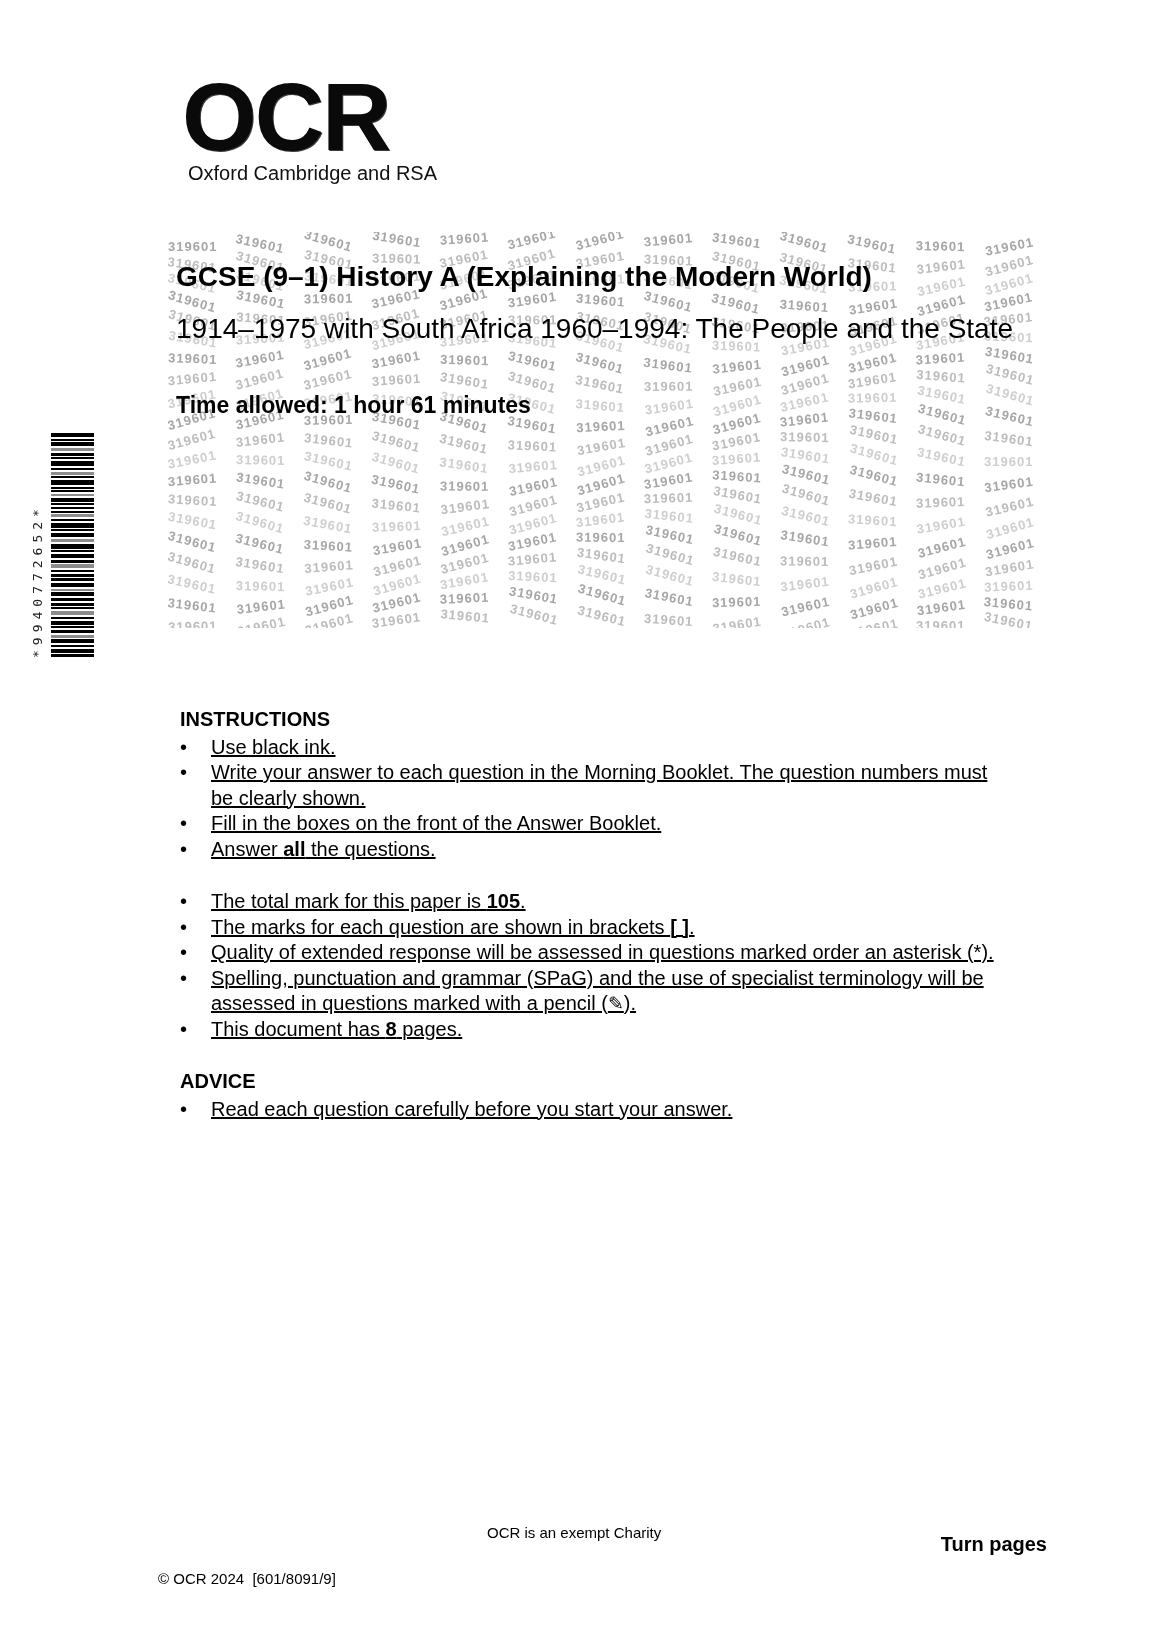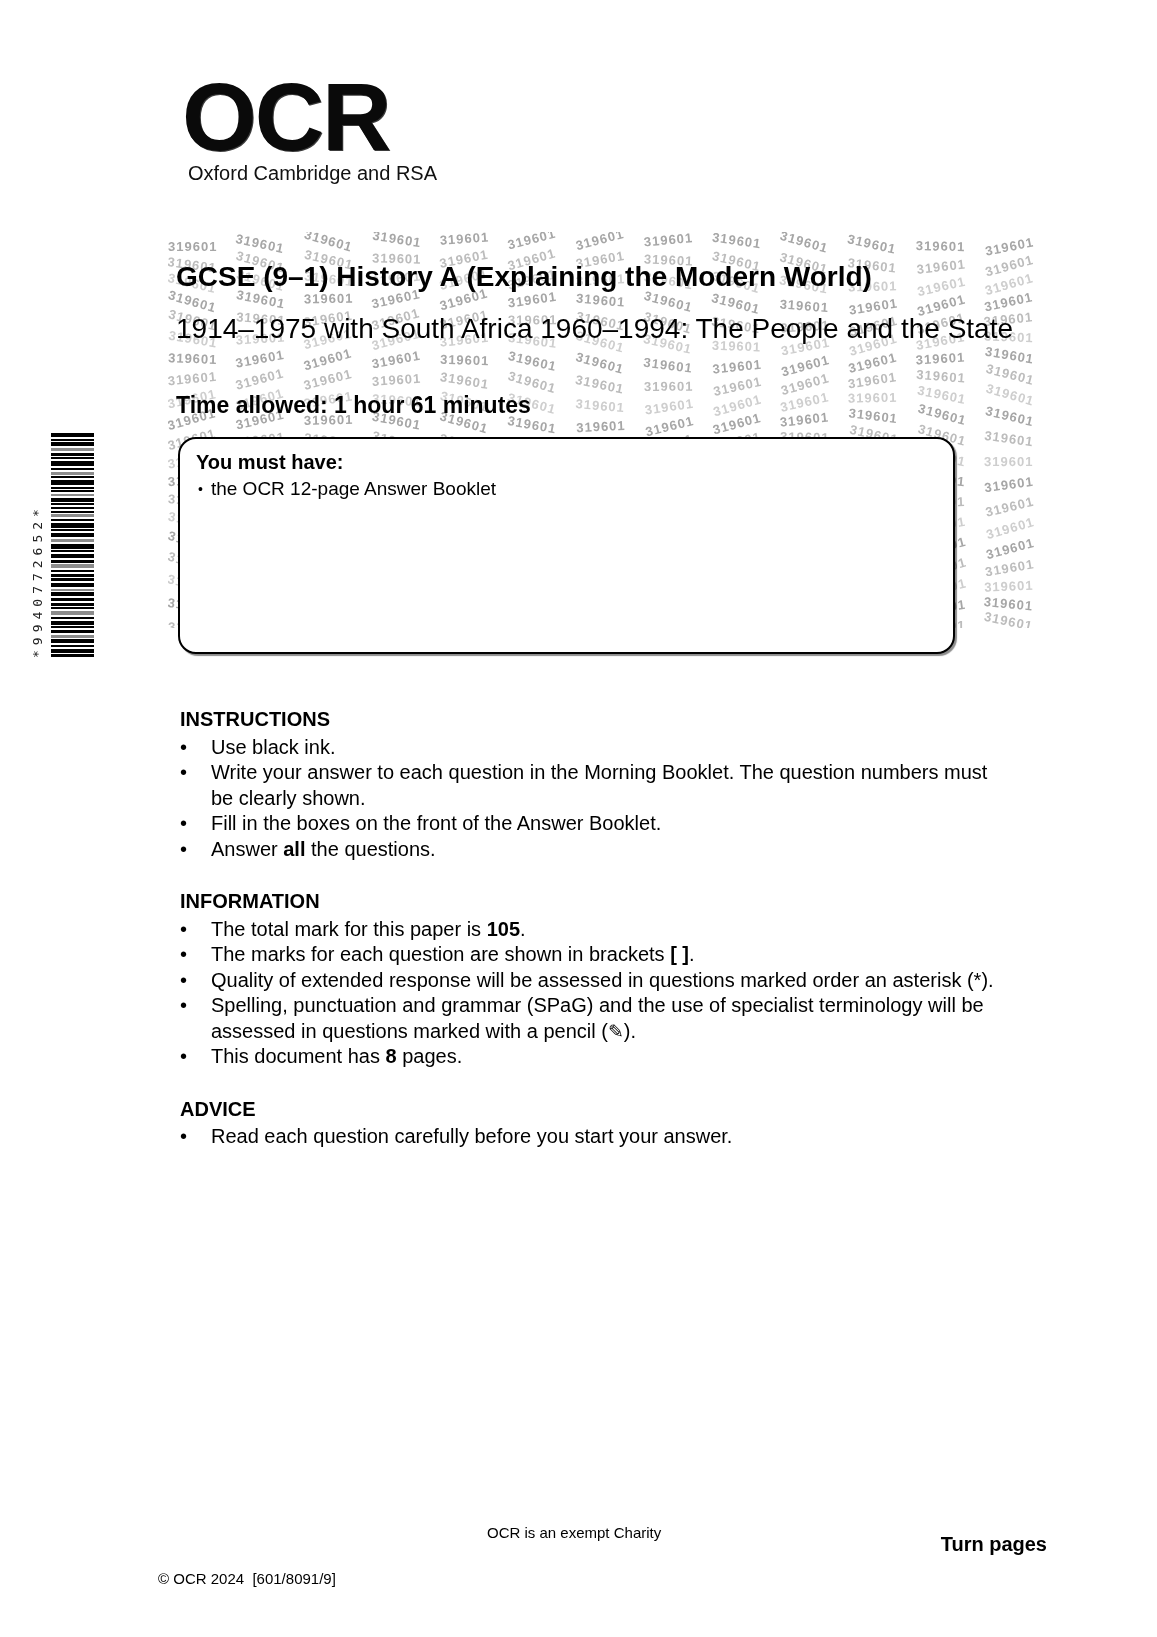--- a/index.html
+++ b/index.html
@@ -43,21 +43,21 @@
   .barcode-bars{position:absolute;left:21px;top:0;width:43px;height:225px;
                 display:flex;flex-direction:column;justify-content:space-between;}
   .bar{width:100%;}
 
   
   .sections{left:180px;top:707px;width:828px;font-size:20px;line-height:25.5px;}
   .section{margin:0 0 27px 0;}
   .sec-heading{font-weight:bold;margin-bottom:2px;}
   .bullet-row{display:flex;}
   .bullet-marker{width:31px;flex:0 0 31px;}
-  .bullet-text{flex:1;}
+  .bullet-text{flex:1;text-decoration:underline;}
   .bullet-text b{font-weight:bold;}
   .pencil{font-size:19px;}
 
   
   .footer-left{left:158px;top:1524px;font-size:15px;line-height:22px;white-space:pre;}
   .footer-center{left:487px;top:1524px;font-size:15px;}
   .turn-over{top:1533px;right:110px;font-size:20px;font-weight:bold;}
 </style>
 </head>
 <body>
@@ -91,24 +91,20 @@
   <div class="z logo-sub">Oxford Cambridge and RSA</div>
 
   <div class="z subtitle">GCSE (9–1) History A (Explaining the Modern World)</div>
 
   <div class="z paper">
     <div>1914–1975 with South Africa 1960–1994: The People and the State</div>
   </div>
 
   <div class="z time">Time allowed: 1 hour 61 minutes</div>
 
-  <div class="z must-box">
-    <div class="must-head">You must have:</div>
-    <div class="must-item">the OCR 12-page Answer Booklet</div>
-  </div>
 
   <div class="z barcode">
     <div class="barcode-text">*9940772652*</div>
     <div class="barcode-bars">
         <div class="bar" style="height: 4px; background: rgb(0, 0, 0);"></div>
         <div class="bar" style="height: 2px; background: rgb(0, 0, 0);"></div>
         <div class="bar" style="height: 4px; background: rgb(0, 0, 0);"></div>
         <div class="bar" style="height: 3px; background: rgb(141, 141, 141);"></div>
         <div class="bar" style="height: 3px; background: rgb(0, 0, 0);"></div>
         <div class="bar" style="height: 2px; background: rgb(0, 0, 0);"></div>
@@ -171,21 +167,20 @@
         <div class="bullet-row">
           <span class="bullet-marker">•</span>
           <span class="bullet-text"><span>Fill in the boxes on the front of the Answer Booklet.</span></span>
         </div>
         <div class="bullet-row">
           <span class="bullet-marker">•</span>
           <span class="bullet-text"><span>Answer </span><b>all</b><span> the questions.</span></span>
         </div>
       </div>
       <div class="section">
-        <div class="sec-heading">INFORMATION</div>
         <div class="bullet-row">
           <span class="bullet-marker">•</span>
           <span class="bullet-text"><span>The total mark for this paper is </span><b>105</b><span>.</span></span>
         </div>
         <div class="bullet-row">
           <span class="bullet-marker">•</span>
           <span class="bullet-text"><span>The marks for each question are shown in brackets </span><b>[ ]</b><span>.</span></span>
         </div>
         <div class="bullet-row">
           <span class="bullet-marker">•</span>

